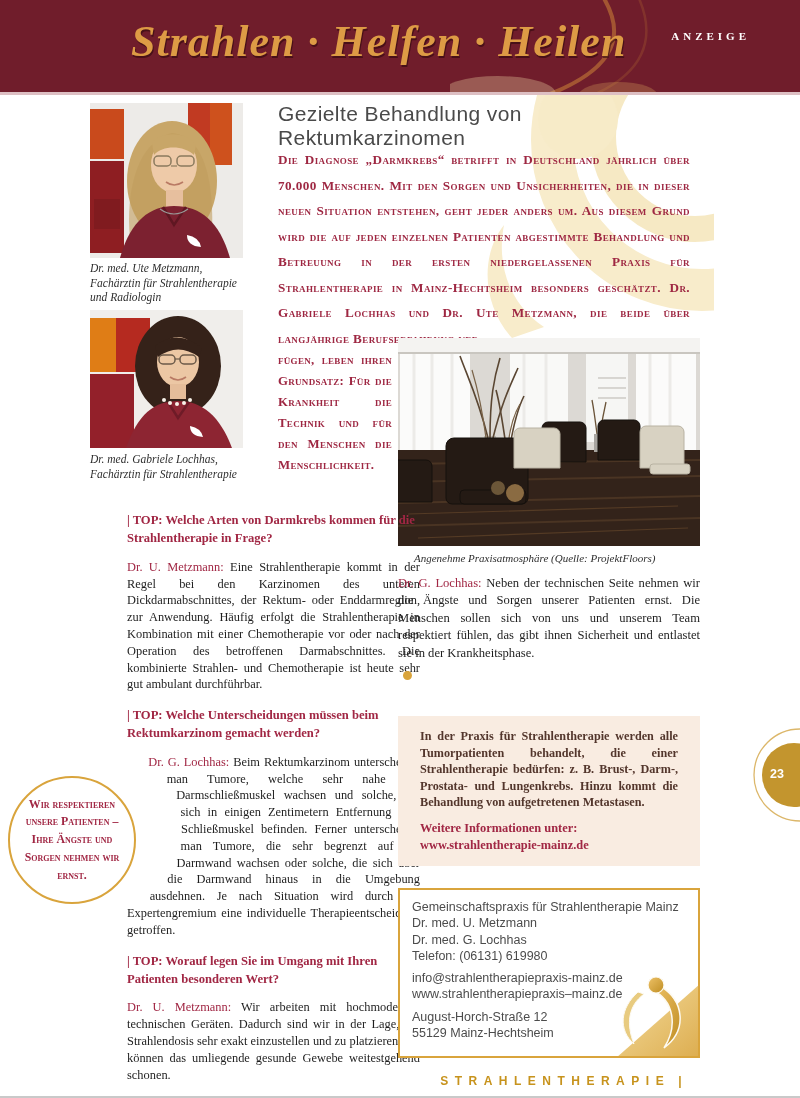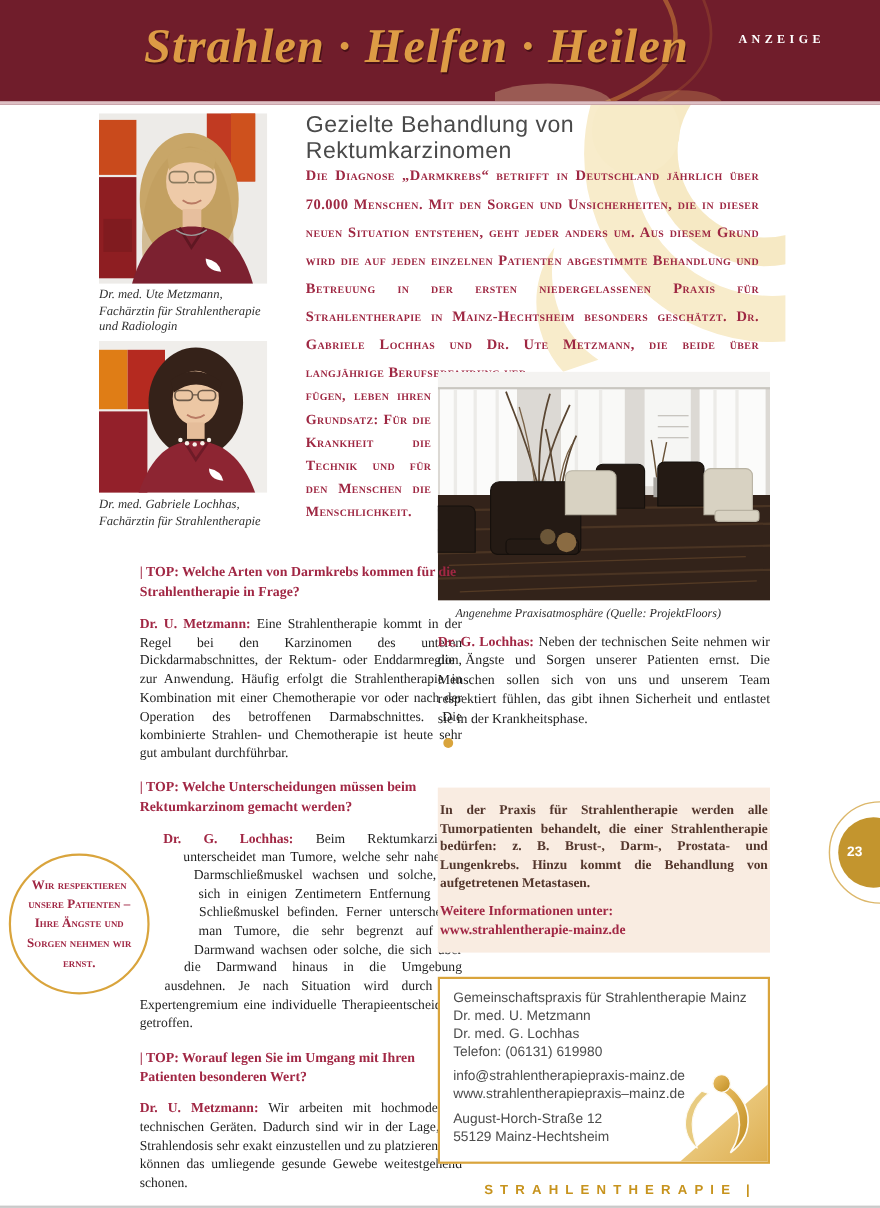--- a/index.html
+++ b/index.html
@@ -37,21 +37,21 @@
   .lead-narrow{position:absolute;left:278px;top:350px;width:114px;z-index:2;
           font-variant:small-caps;font-size:12.8px;line-height:21px;letter-spacing:.3px;
           color:#9e2742;text-align:justify;font-weight:bold;}
 
   
   .qa-col{position:absolute;left:90px;top:512px;width:293px;z-index:2;
           font-size:12.4px;line-height:16.8px;color:#1e1e1e;text-align:justify;margin-left:37px;}
   .question{font-weight:bold;color:#a12744;font-size:12.6px;line-height:1.42;
           text-align:left;margin:0 0 11px;}
   .answer{margin:0 0 14px;}
-  .speaker{font-weight:bold;color:#a12744;}
+  .speaker{font-weight:normal;color:#a12744;}
   .circle-gap{float:left;width:56px;height:150px;margin-top:10px;
           shape-outside:circle(70px at -16px 76px);}
 
   
   .pull-quote{position:absolute;left:8px;top:776px;width:128px;height:128px;border-radius:50%;
           background:#ffffff;border:2px solid #d9a43c;z-index:5;box-sizing:border-box;
           display:flex;align-items:center;justify-content:center;text-align:center;padding:13px;
           font-variant:small-caps;font-weight:bold;font-size:11.8px;line-height:1.5;color:#a12744;}
 
   
@@ -59,21 +59,21 @@
   .rc-caption{position:absolute;left:398px;top:552px;width:302px;z-index:2;
           font-style:italic;font-size:11px;color:#2e2e2e;margin-left:16px;}
   .rc-para{position:absolute;left:398px;top:575px;width:302px;z-index:2;
           font-size:12.6px;line-height:17.4px;color:#1e1e1e;text-align:justify;}
   .rc-closing{position:absolute;left:398px;top:667px;width:302px;z-index:2;
           font-weight:bold;color:#a12744;font-size:12.6px;line-height:1.45;}
   .gold-dot{display:inline-block;width:9px;height:9px;border-radius:50%;background:#d9a43c;
           margin-left:5px;}
 
   .info-box{position:absolute;left:398px;top:716px;width:302px;z-index:2;background:#f9ece1;
-          box-sizing:border-box;padding:12px 2px;}
+          box-sizing:border-box;padding:12px 22px;}
   .info-text{font-weight:bold;color:#53362c;font-size:12.2px;line-height:16.5px;text-align:justify;}
   .info-more{margin-top:9px;font-weight:bold;color:#a12744;font-size:12.4px;line-height:1.4;}
   .info-more span{display:block;}
 
   .contact-box{position:absolute;left:398px;top:888px;width:302px;min-height:158px;z-index:2;
           background:#ffffff;border:2px solid #d9a43c;box-sizing:border-box;padding:9px 12px;
           font-family:"Liberation Sans",sans-serif;font-size:12.5px;line-height:16.3px;
           color:#4c4c4c;overflow:hidden;}
   .cb-group{margin-bottom:6px;position:relative;z-index:2;}
   .cb-line{display:block;}

